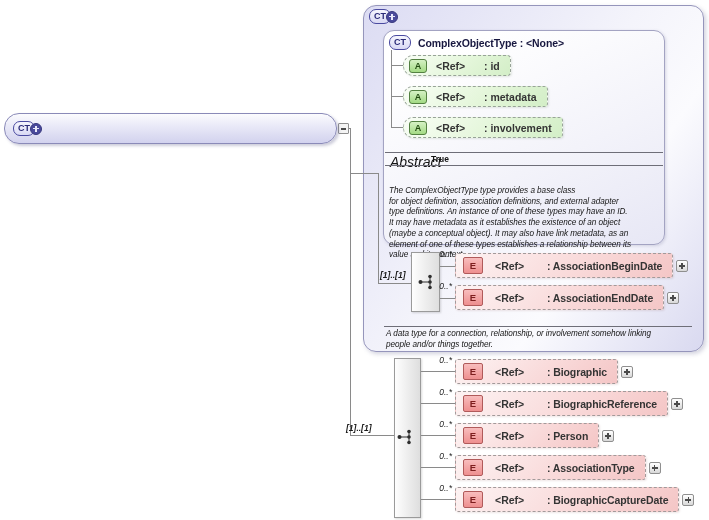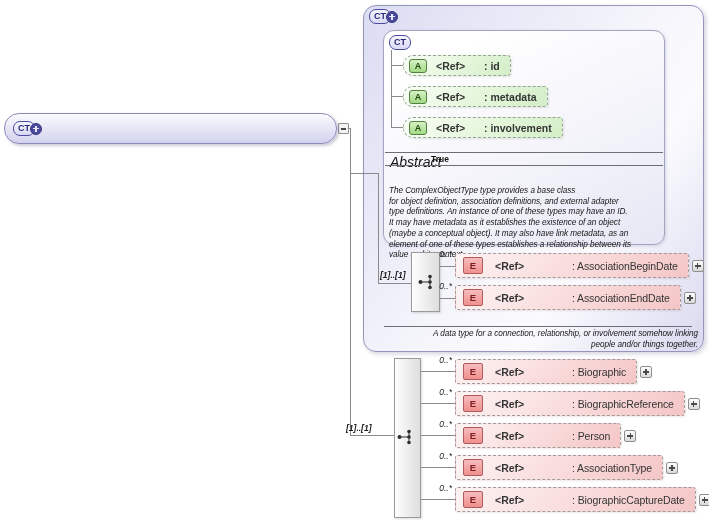--- a/index.html
+++ b/index.html
@@ -61,21 +61,21 @@
   
   .elem-row{position:absolute;display:flex;align-items:center;gap:3px;height:25px;}
   .elem-box{display:flex;align-items:center;height:25px;box-sizing:border-box;padding:0 10px 0 7px;
             border:1px dashed #a29a9a;border-radius:3px;
             background:linear-gradient(135deg,#fdf3f3 0%,#f9dada 55%,#f4c6c6 100%);
             box-shadow:1px 1px 2px rgba(120,60,60,.12);}
   .e-badge{width:18px;height:15px;border:1px solid #b05a5a;border-radius:2px;flex:0 0 auto;
            background:linear-gradient(#f8bdbd,#ee8f8f);color:#7d1e1e;font-size:9.5px;font-weight:bold;
            display:flex;align-items:center;justify-content:center;margin-right:12px;}
   .ref{font-weight:bold;font-size:10.5px;color:#343434;width:52px;flex:0 0 auto;white-space:nowrap;}
-  .ename{font-weight:normal;font-size:10.5px;color:#343434;white-space:nowrap;letter-spacing:-.1px;margin-left:25px;}
+  .ename{font-weight:bold;font-size:10.5px;color:#343434;white-space:nowrap;letter-spacing:-.1px;}
 
   
   .seq-bar{position:absolute;box-sizing:border-box;border:1px solid #9a9a9a;
            background:linear-gradient(90deg,#fefefe,#dedede);box-shadow:1px 1px 2px rgba(0,0,0,.15);}
   .seq-icon{position:absolute;}
 
   
   .occurs{position:absolute;width:36px;text-align:right;font-style:italic;font-size:8.5px;color:#1c1c1c;white-space:nowrap;}
   .card{position:absolute;font-style:italic;font-weight:bold;font-size:8.5px;color:#1c1c1c;white-space:nowrap;}
 
@@ -113,20 +113,21 @@
       <span class="ct-rect">CT</span>
       <span class="ct-plus-circle"></span>
     </span>
   </div>
 
   <div class="base-box"></div>
   <div class="base-header">
     <span class="ct-badge">
       <span class="ct-rect">CT</span>
     </span>
+    <span class="type-title">ComplexObjectType : &lt;None&gt;</span>
   </div>
 
   <div class="vline" style="left:391px;top:50px;height:78px;"></div>
   <div class="hline" style="left:391px;top:65px;width:12px;"></div>
   <div class="hline" style="left:391px;top:96px;width:12px;"></div>
   <div class="hline" style="left:391px;top:127px;width:12px;"></div>
 
   <div class="attr-row" style="left:403px;top:55px;">
     <div class="attr-box">
       <span class="a-badge">A</span>
@@ -189,21 +190,21 @@
   <div class="elem-row" style="left:455px;top:285px;">
     <div class="elem-box">
       <span class="e-badge">E</span>
       <span class="ref">&lt;Ref&gt;</span>
       <span class="ename">: AssociationEndDate</span>
     </div>
     <div class="plus-box"></div>
   </div>
 
   <div class="rule" style="left:384px;top:326px;width:308px;"></div>
-  <div class="doc" style="left:386px;top:329px;width:312px;text-align:right;">A data type for a connection, relationship, or involvement somehow linking
+  <div class="doc" style="left:386px;top:329px;width:312px;">A data type for a connection, relationship, or involvement somehow linking
 people and/or things together.</div>
 
   <span class="card" style="left:346px;top:423px;">[1]..[1]</span>
   <div class="seq-bar" style="left:394px;top:358px;width:27px;height:160px;"></div>
   <svg class="seq-icon" style="left:396px;top:428px;" width="18" height="18" viewBox="0 0 18 18">
     <line x1="3.5" y1="9" x2="13" y2="9" stroke="#2e2e2e" stroke-width="1"></line>
     <line x1="13" y1="3.5" x2="13" y2="14.5" stroke="#2e2e2e" stroke-width="1"></line>
     <circle cx="3.5" cy="9" r="2" fill="#2e2e2e"></circle>
     <circle cx="13" cy="3.5" r="1.8" fill="#2e2e2e"></circle>
     <circle cx="13" cy="9" r="1.8" fill="#2e2e2e"></circle>

